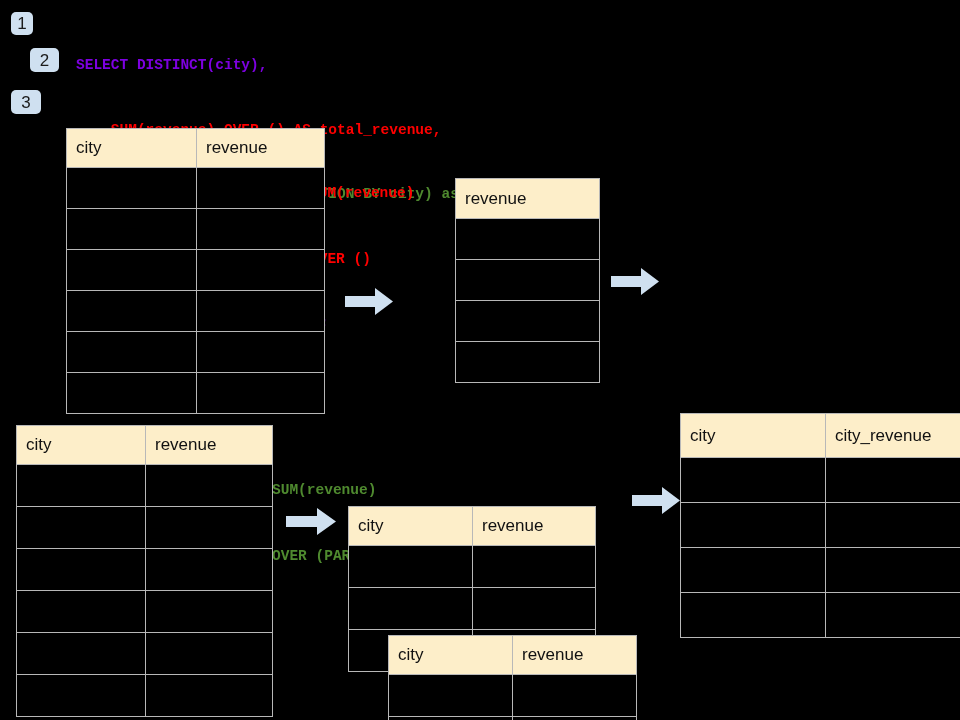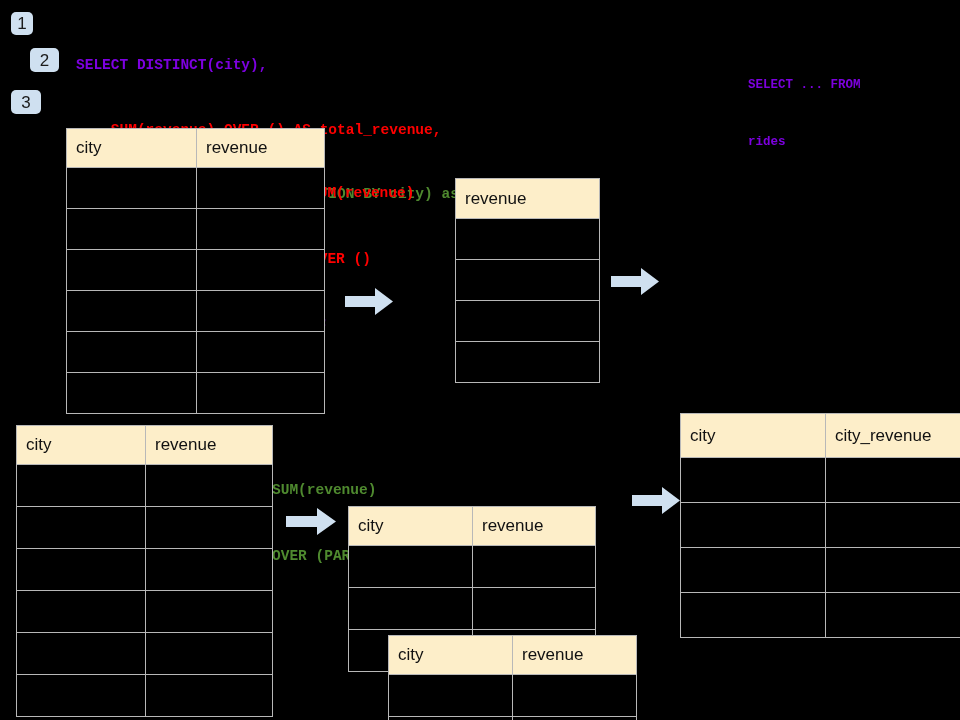--- a/index.html
+++ b/index.html
@@ -117,24 +117,20 @@
   </div>
 
   <div class="code-block" style="left:76px; top:12px;">
     <div class="code-line c-purple">SELECT DISTINCT(city),</div>
     <div class="code-line c-red">    SUM(revenue) OVER () AS total_revenue,</div>
     <div class="code-line c-green">    SUM(revenue) OVER (PARTITION BY city) as city_revenue</div>
     <div class="code-line c-purple">  FROM rides</div>
     <div class="code-line c-purple">  ORDER by city_revenue DESC;</div>
   </div>
 
-  <div class="code-snippet" style="left:748px; top:38px;">
-    <div>SELECT ... FROM</div>
-    <div>rides</div>
-  </div>
 
   <div class="annot red" style="left:310px; top:138px;">
     <div>SUM(revenue)</div>
     <div>OVER ()</div>
   </div>
 
   <div class="annot green" style="left:272px; top:435px;">
     <div>SUM(revenue)</div>
     <div>OVER (PARTITION</div>
   </div>

